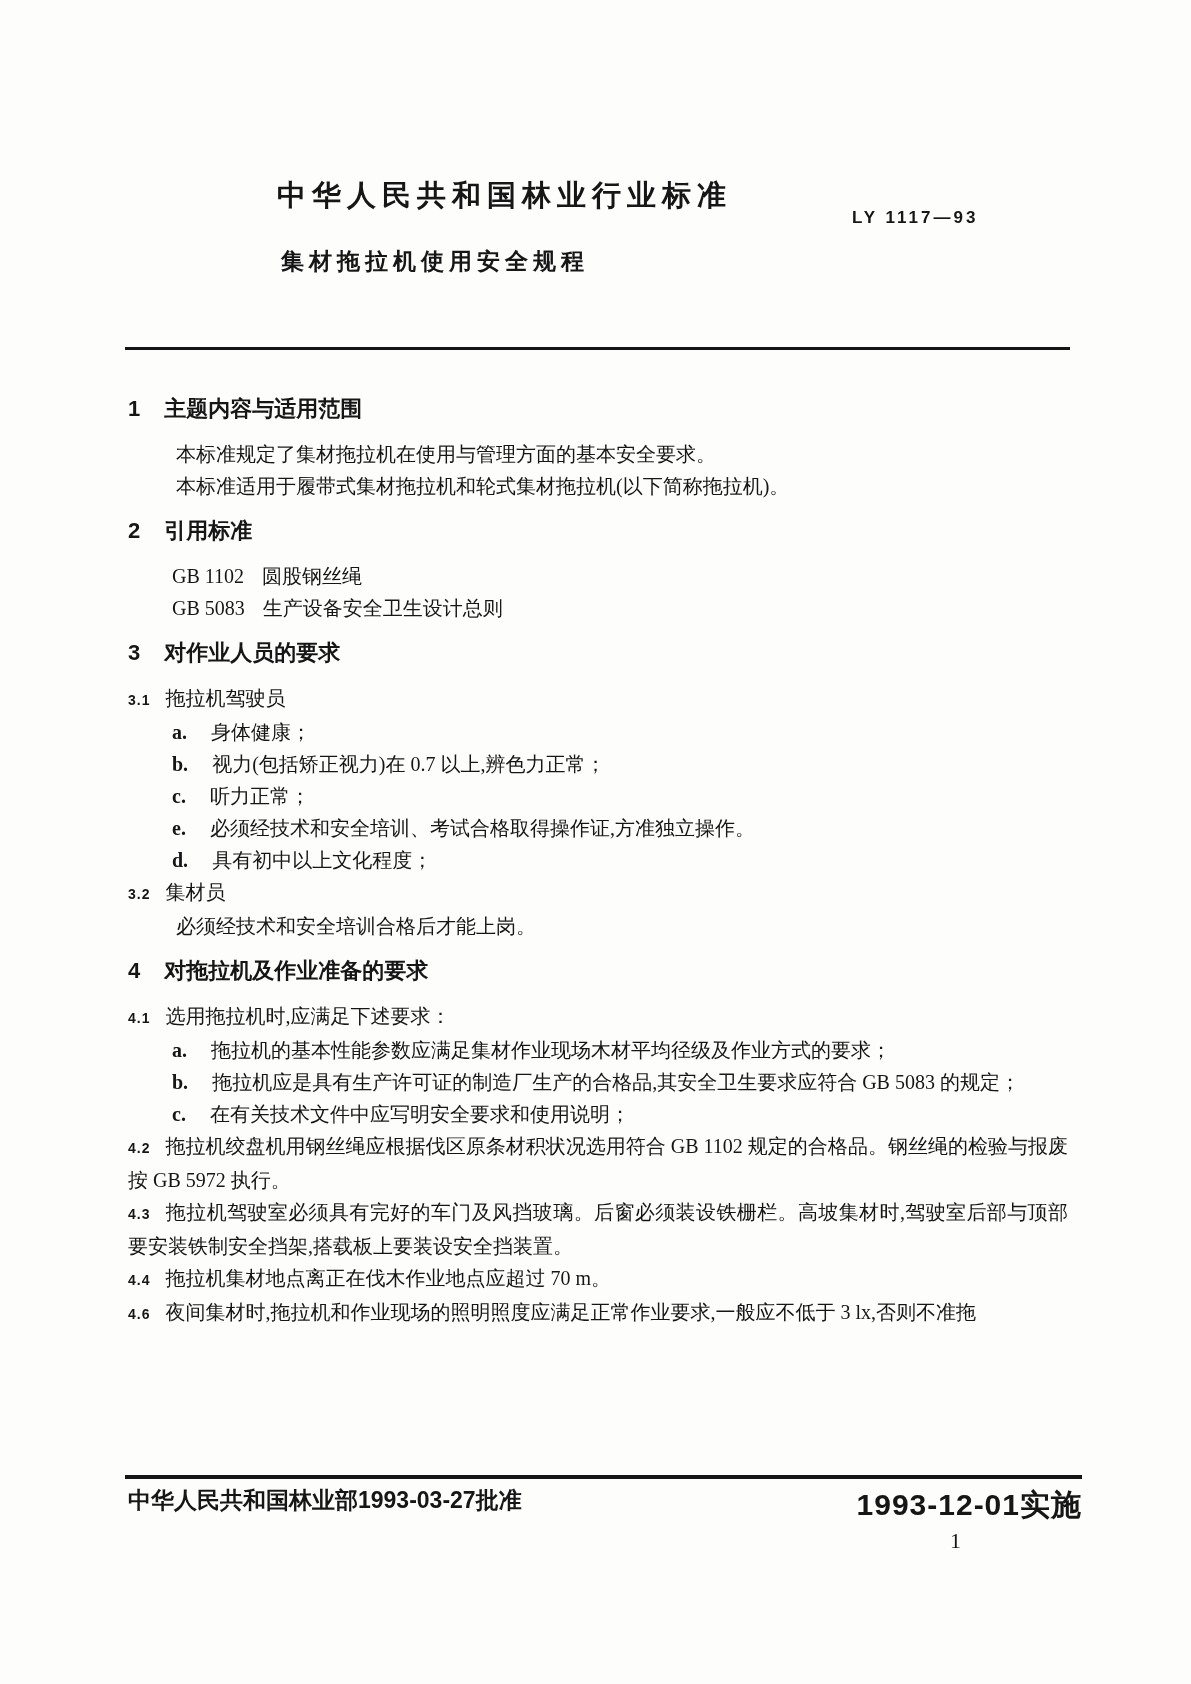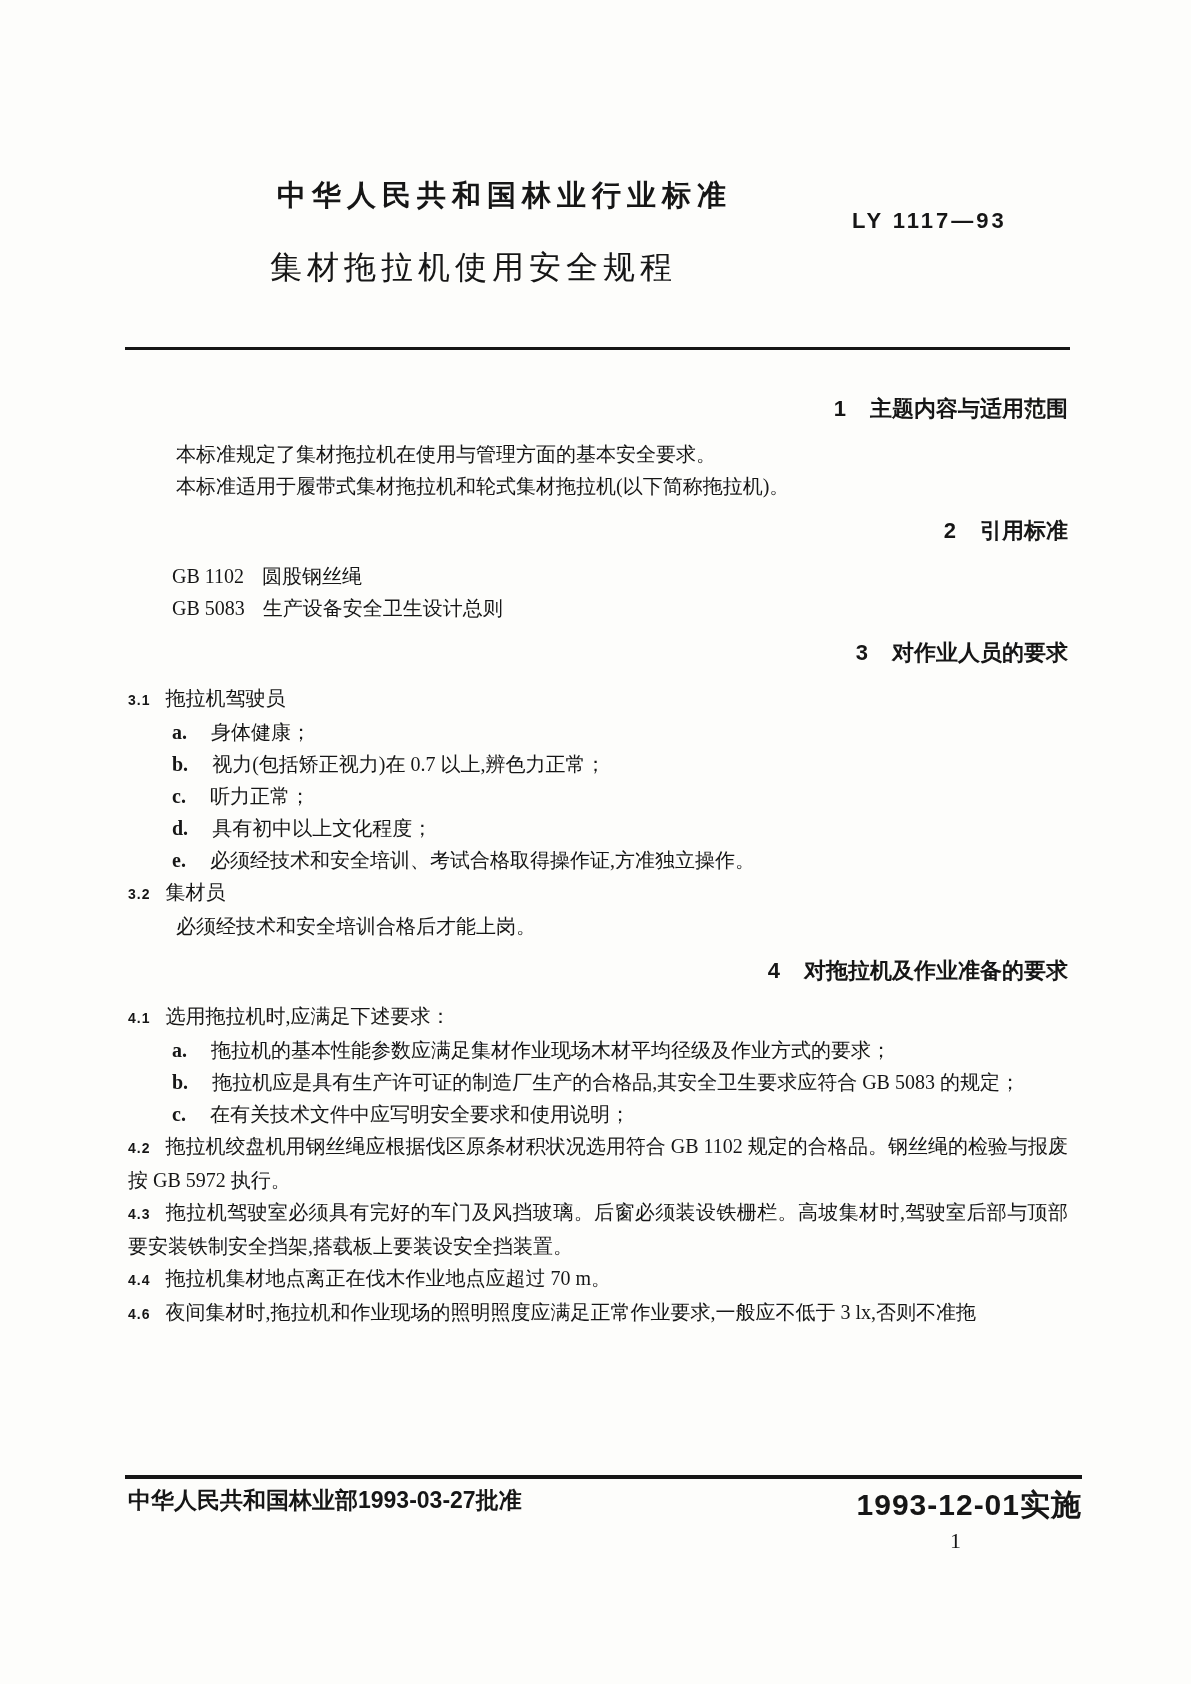--- a/index.html
+++ b/index.html
@@ -18,43 +18,43 @@
     overflow:hidden;
   }
   .hdr-label{
     position:absolute;left:277px;top:176px;
     font-family:var(--sans);font-weight:bold;
     font-size:29px;letter-spacing:6px;white-space:nowrap;
   }
   .std-number{
     position:absolute;left:852px;top:208px;
     font-family:var(--sans);font-weight:bold;
-    font-size:22px;letter-spacing:3px;white-space:nowrap;
+    font-size:17px;letter-spacing:3px;white-space:nowrap;
   }
   .doc-title{
-    position:absolute;left:270px;top:246px;
-    font-family:var(--sans);font-weight:normal;
-    font-size:32px;letter-spacing:5px;white-space:nowrap;
+    position:absolute;left:281px;top:246px;
+    font-family:var(--sans);font-weight:bold;
+    font-size:23px;letter-spacing:5px;white-space:nowrap;
   }
   .title-rule{
     position:absolute;left:125px;top:347px;
     width:945px;height:3px;background:var(--ink);
   }
   .doc-body{
     position:absolute;left:128px;top:380px;
     width:940px;height:1095px;
     overflow:hidden;
     font-family:var(--serif);
     font-size:20px;line-height:32px;
   }
   .blk{margin:0;text-align:justify;}
   .blk .lead{display:inline;}
   .h1{
     font-family:var(--sans);font-weight:bold;
-    font-size:22px;margin:13px 0;text-align:right;
+    font-size:22px;margin:13px 0;text-align:left;
   }
   .h1 .lead{margin-right:24px;}
   .h2 .lead,.clause .lead{
     font-family:var(--sans);font-weight:bold;
     font-size:14px;margin-right:15px;letter-spacing:1px;
   }
   .p-indent{text-indent:48px;}
   .li{text-indent:44px;}
   .li .lead{font-weight:bold;margin-right:24px;}
   .ref{text-indent:44px;text-align:left;}
@@ -92,22 +92,22 @@
       <p class="blk p-indent"><span class="txt">本标准规定了集材拖拉机在使用与管理方面的基本安全要求。</span></p>
       <p class="blk p-indent"><span class="txt">本标准适用于履带式集材拖拉机和轮式集材拖拉机(以下简称拖拉机)。</span></p>
       <p class="blk h1"><span class="lead">2</span><span class="txt">引用标准</span></p>
       <p class="blk ref"><span class="lead">GB 1102</span><span class="txt">圆股钢丝绳</span></p>
       <p class="blk ref"><span class="lead">GB 5083</span><span class="txt">生产设备安全卫生设计总则</span></p>
       <p class="blk h1"><span class="lead">3</span><span class="txt">对作业人员的要求</span></p>
       <p class="blk h2"><span class="lead">3.1</span><span class="txt">拖拉机驾驶员</span></p>
       <p class="blk li"><span class="lead">a.</span><span class="txt">身体健康；</span></p>
       <p class="blk li"><span class="lead">b.</span><span class="txt">视力(包括矫正视力)在 0.7 以上,辨色力正常；</span></p>
       <p class="blk li"><span class="lead">c.</span><span class="txt">听力正常；</span></p>
+      <p class="blk li"><span class="lead">e.</span><span class="txt">必须经技术和安全培训、考试合格取得操作证,方准独立操作。</span></p>
       <p class="blk li"><span class="lead">d.</span><span class="txt">具有初中以上文化程度；</span></p>
-      <p class="blk li"><span class="lead">e.</span><span class="txt">必须经技术和安全培训、考试合格取得操作证,方准独立操作。</span></p>
       <p class="blk h2"><span class="lead">3.2</span><span class="txt">集材员</span></p>
       <p class="blk p-indent"><span class="txt">必须经技术和安全培训合格后才能上岗。</span></p>
       <p class="blk h1"><span class="lead">4</span><span class="txt">对拖拉机及作业准备的要求</span></p>
       <p class="blk clause"><span class="lead">4.1</span><span class="txt">选用拖拉机时,应满足下述要求：</span></p>
       <p class="blk li"><span class="lead">a.</span><span class="txt">拖拉机的基本性能参数应满足集材作业现场木材平均径级及作业方式的要求；</span></p>
       <p class="blk li"><span class="lead">b.</span><span class="txt">拖拉机应是具有生产许可证的制造厂生产的合格品,其安全卫生要求应符合 GB 5083 的规定；</span></p>
       <p class="blk li"><span class="lead">c.</span><span class="txt">在有关技术文件中应写明安全要求和使用说明；</span></p>
       <p class="blk clause"><span class="lead">4.2</span><span class="txt">拖拉机绞盘机用钢丝绳应根据伐区原条材积状况选用符合 GB 1102 规定的合格品。钢丝绳的检验与报废按 GB 5972 执行。</span></p>
       <p class="blk clause"><span class="lead">4.3</span><span class="txt">拖拉机驾驶室必须具有完好的车门及风挡玻璃。后窗必须装设铁栅栏。高坡集材时,驾驶室后部与顶部要安装铁制安全挡架,搭载板上要装设安全挡装置。</span></p>
       <p class="blk clause"><span class="lead">4.4</span><span class="txt">拖拉机集材地点离正在伐木作业地点应超过 70 m。</span></p>

